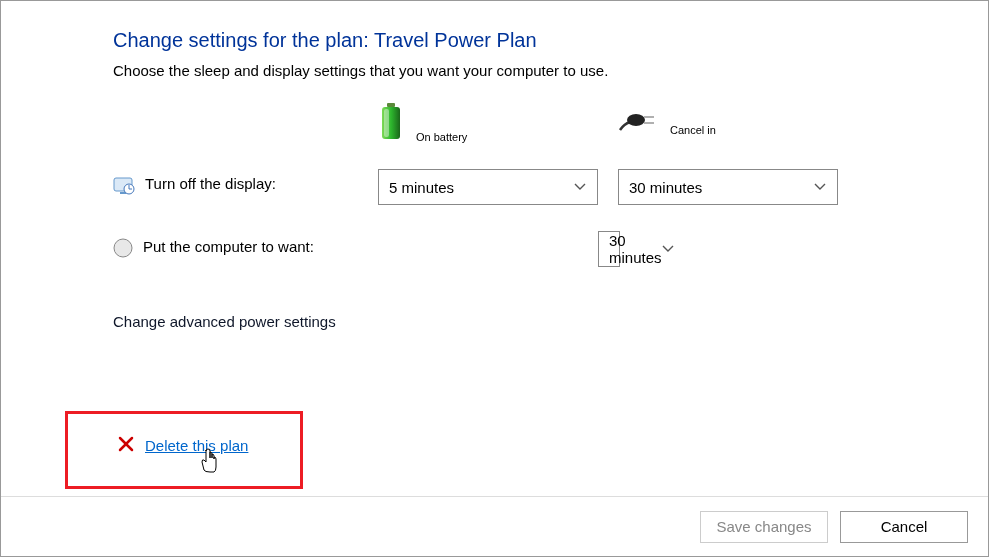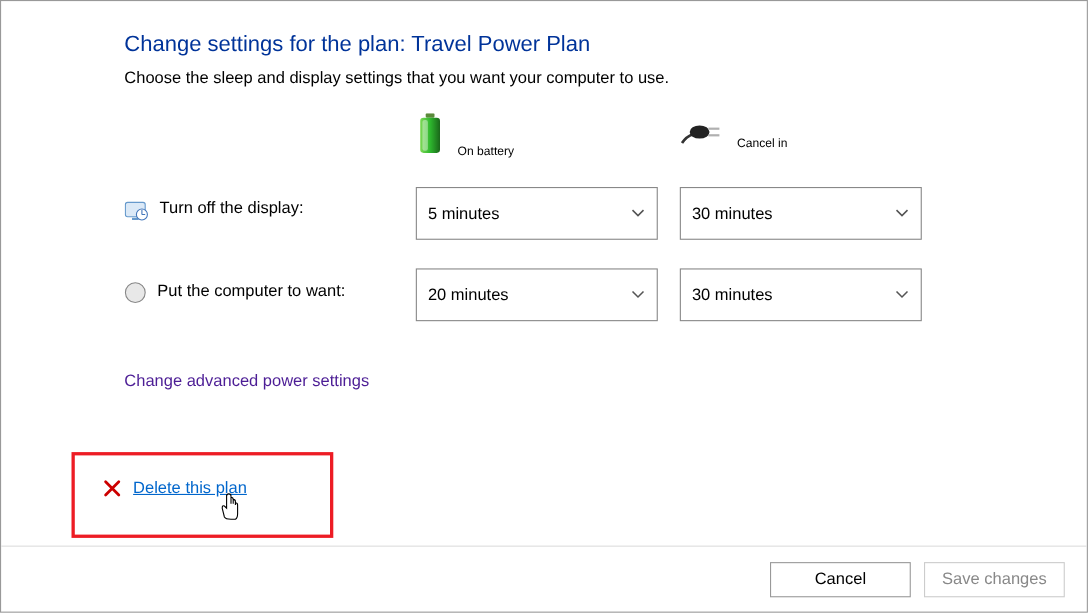--- a/index.html
+++ b/index.html
@@ -40,59 +40,60 @@
       font-size: 11px;
     }
     .row-label {
       display: flex;
       align-items: flex-start;
       gap: 10px;
       font-size: 15px;
     }
     .select {
       border: 1px solid #888;
-      height: 48px;
+      height: 36px;
       display: flex;
       align-items: center;
       justify-content: space-between;
       padding: 0 10px;
       background: #fff;
       cursor: pointer;
       font-size: 15px;
     }
     .chevron {
       width: 14px;
       height: 14px;
       display:flex;
       align-items:center;
       justify-content:center;
     }
     .link {
-      color: #4c1d95;
+      color: #0f172a;
       font-size: 15px;
       cursor: pointer;
       display: inline-block;
     }
     .advanced-link {
       margin-top: 46px;
     }
     .highlight-box {
       position: absolute;
       left: 64px;
       top: 410px;
       width: 238px;
       height: 78px;
       border: 3px solid #ed1c24;
       pointer-events: none;
     }
     .delete-row {
       position: absolute;
-      left: 92px;
+      left: 116px;
       top: 434px;
       display: flex;
+      align-items: center;
       gap: 10px;
     }
     .delete-link {
       color: #0066cc;
       text-decoration: underline;
       cursor: pointer;
       font-size: 15px;
     }
     .cursor-icon {
       position: absolute;
@@ -209,28 +210,20 @@
 
     <div class="row-label">
       <span>
         <svg class="moon-icon" viewBox="0 0 20 20">
           <circle cx="10" cy="10" r="9" fill="#e8e8e8" stroke="#888"></circle>
           <path d="M10 1 A9 9 0 0 1 10 19 A6 6 0 0 0 10 1 Z" fill="#999"></path>
         </svg>
       </span>
       <span>Put the computer to want:</span>
     </div>
-    <div class="select">
-      <span>20 minutes</span>
-      <span class="chevron">
-        <svg width="12" height="8" viewBox="0 0 12 8">
-            <path d="M1 1 L6 6 L11 1" stroke="#555" stroke-width="1.4" fill="none"></path>
-          </svg>
-      </span>
-    </div>
     <div class="gap"></div>
     <div class="select">
       <span>30 minutes</span>
       <span class="chevron">
         <svg width="12" height="8" viewBox="0 0 12 8">
             <path d="M1 1 L6 6 L11 1" stroke="#555" stroke-width="1.4" fill="none"></path>
           </svg>
       </span>
     </div>
   </div>
@@ -250,15 +243,15 @@
 
 <div class="highlight-box"></div>
 
 <div class="cursor-icon">
   <svg width="22" height="26" viewBox="0 0 22 26">
     <path d="M7 2 L7 14 L5 12 Q3 11 3 14 L5 22 Q6 24 11 24 L15 24 Q17 23 17 19 L17 11 Q17 9 15 9 L15 11 L15 8 Q15 6 13 6 L13 10 L13 6 Q13 4 11 4 L11 10 L11 3 Q11 1 9 1 Q7 1 7 3 Z" fill="#fff" stroke="#000" stroke-width="1"></path>
   </svg>
 </div>
 
 <div class="footer">
+  <div class="btn disabled">Save changes</div>
   <div class="btn">Cancel</div>
-  <div class="btn disabled">Save changes</div>
 </div>
 
 </body></html>

